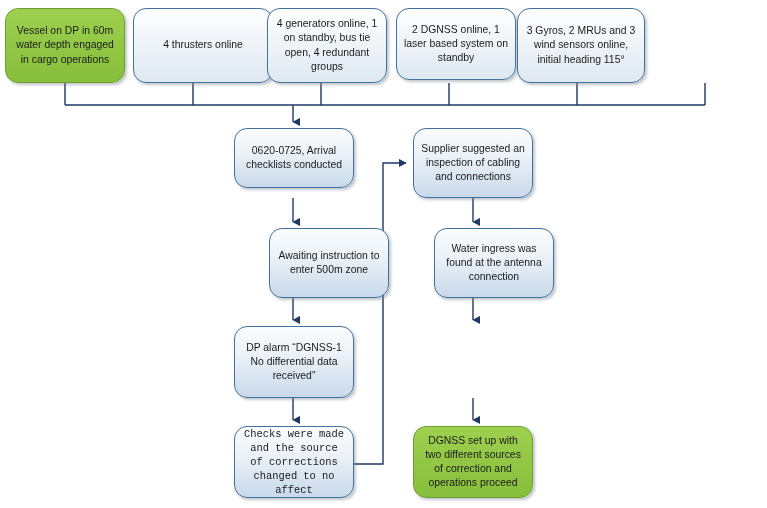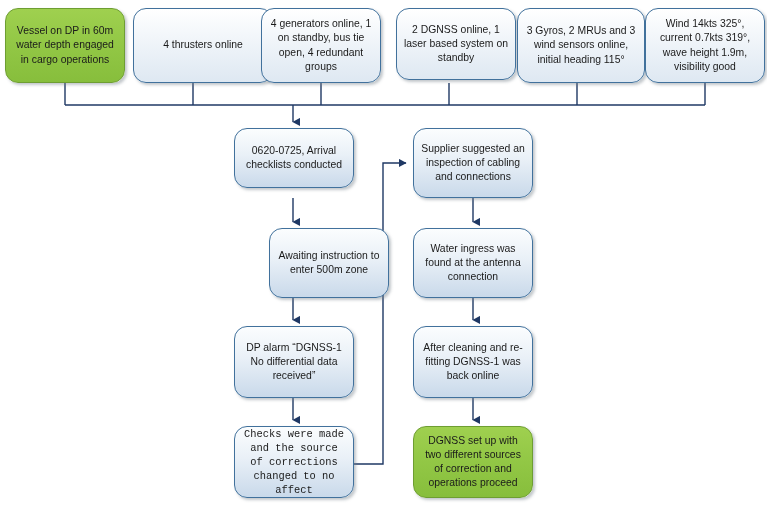--- a/index.html
+++ b/index.html
@@ -99,35 +99,32 @@
   </svg>
 
   <div class="node green" style="left:5px; top:8px; width:120px; height:75px;">
     <span class="txt">Vessel on DP in 60m water depth engaged in cargo operations</span>
   </div>
 
   <div class="node" style="left:133px; top:8px; width:140px; height:75px;">
     <span class="txt">4 thrusters online</span>
   </div>
 
-  <div class="node" style="left:261px; top:8px; width:120px; height:75px;">
+  <div class="node" style="left:267px; top:8px; width:120px; height:75px;">
     <span class="txt">4 generators online, 1 on standby, bus tie open, 4 redundant groups</span>
   </div>
 
   <div class="node" style="left:396px; top:8px; width:120px; height:72px;">
     <span class="txt">2 DGNSS online, 1 laser based system on standby</span>
   </div>
 
   <div class="node" style="left:517px; top:8px; width:128px; height:75px;">
     <span class="txt">3 Gyros, 2 MRUs and 3 wind sensors online, initial heading 115°</span>
   </div>
 
-  <div class="node" style="left:645px; top:8px; width:120px; height:75px;">
-    <span class="txt">Wind 14kts 325°, current 0.7kts 319°, wave height 1.9m, visibility good</span>
-  </div>
 
   <div class="node flow" style="left:234px; top:128px; width:120px; height:60px;">
     <span class="txt">0620-0725, Arrival checklists conducted</span>
   </div>
 
   <div class="node flow" style="left:234px; top:228px; width:120px; height:70px;margin-left:35px;">
     <span class="txt">Awaiting instruction to enter 500m zone</span>
   </div>
 
   <div class="node flow" style="left:234px; top:326px; width:120px; height:72px;">
@@ -135,25 +132,22 @@
   </div>
 
   <div class="node flow" style="left:234px; top:426px; width:120px; height:72px;font-family:Liberation Mono, monospace;">
     <span class="txt">Checks were made and the source of corrections changed to no affect</span>
   </div>
 
   <div class="node flow" style="left:413px; top:128px; width:120px; height:70px;justify-content:center;">
     <span class="txt">Supplier suggested an inspection of cabling and connections</span>
   </div>
 
-  <div class="node flow" style="left:413px; top:228px; width:120px; height:70px;">
+  <div class="node flow" style="left:434px; top:228px; width:120px; height:70px;">
     <span class="txt">Water ingress was found at the antenna connection</span>
   </div>
 
-  <div class="node flow" style="left:413px; top:326px; width:120px; height:72px;">
-    <span class="txt">After cleaning and re-fitting DGNSS-1 was back online</span>
-  </div>
 
   <div class="node green" style="left:413px; top:426px; width:120px; height:72px;">
     <span class="txt">DGNSS set up with two different sources of correction and operations proceed</span>
   </div>
 
 </div>
 
 </body></html>

